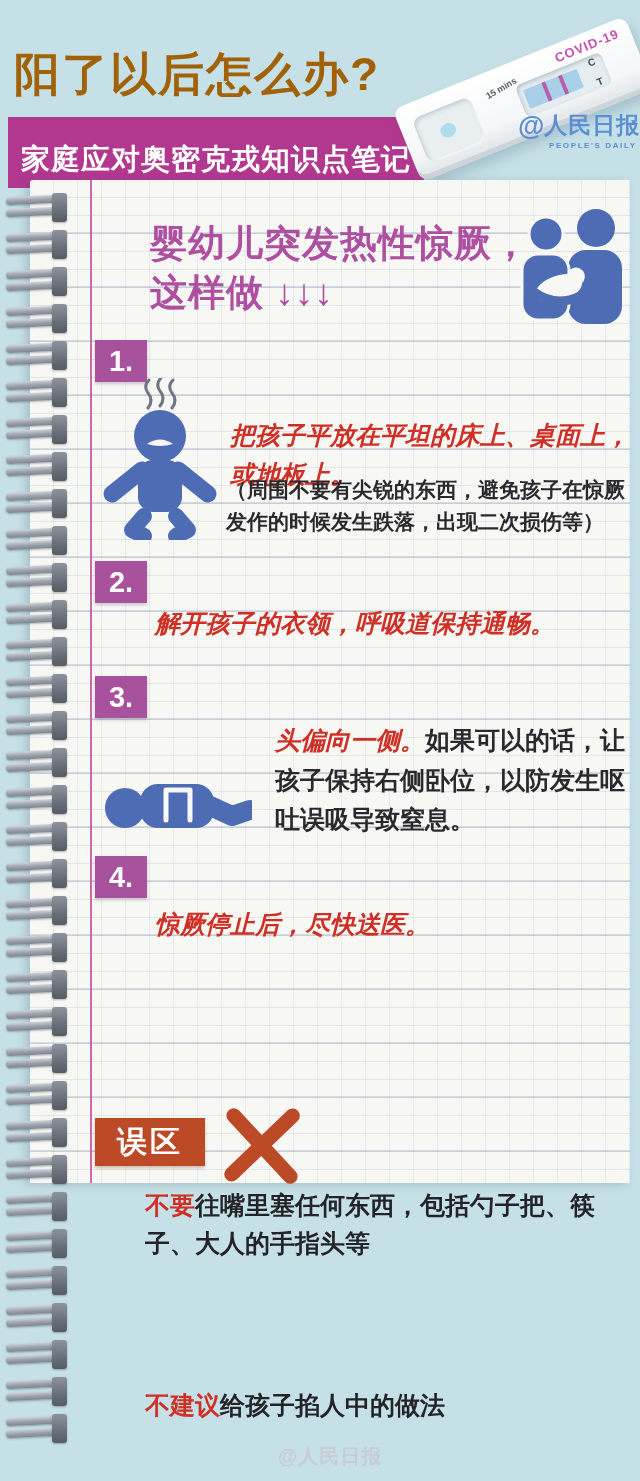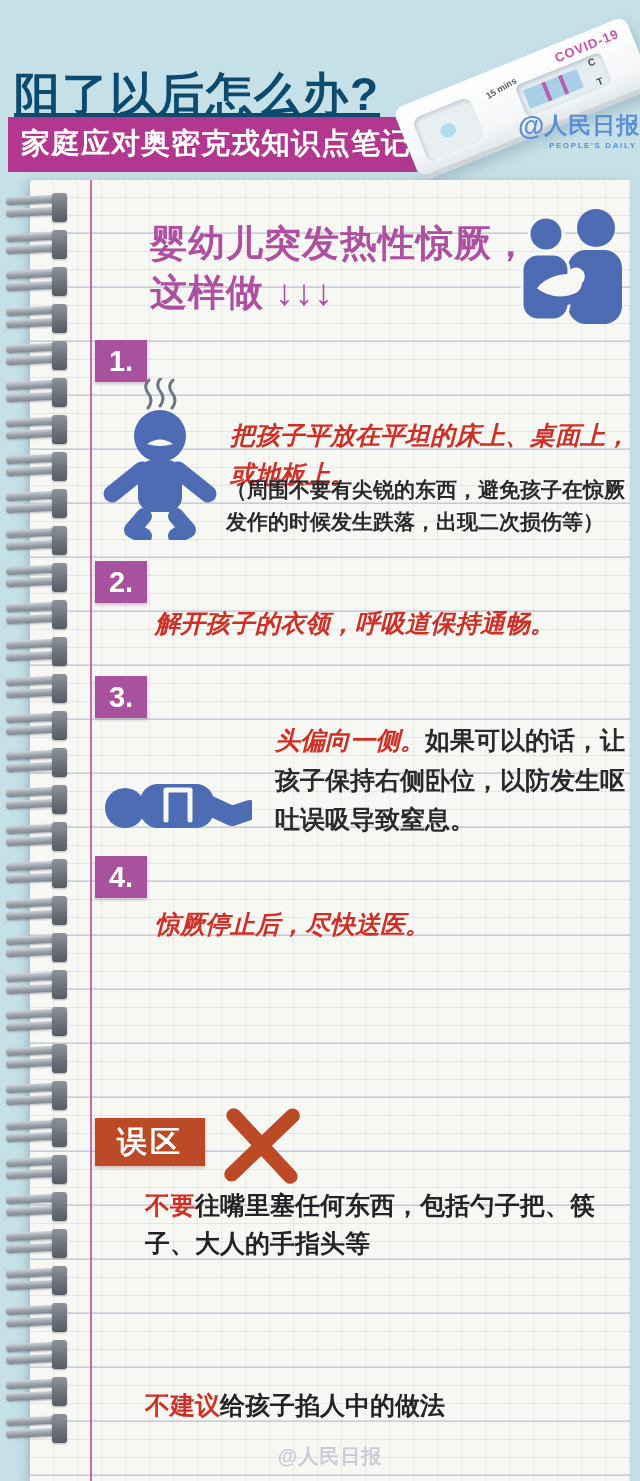--- a/index.html
+++ b/index.html
@@ -5,30 +5,29 @@
   html,body{margin:0;padding:0;}
   body{
     width:640px;height:1481px;position:relative;overflow:hidden;
     background:#c6e0e7;
     font-family:"Liberation Sans","DejaVu Sans",sans-serif;
   }
   .stage{position:absolute;inset:0;width:640px;height:1481px;}
 
   
   .hd-title{
-    position:absolute;left:14px;top:64px;
-    font-size:46px;font-weight:800;color:#0c4a6e;letter-spacing:2px;
+    position:absolute;left:14px;top:44px;
+    font-size:46px;font-weight:800;color:#a16207;letter-spacing:2px;
     white-space:nowrap;
-    text-decoration:underline;
   }
   .hd-subtitle{
     position:absolute;left:8px;top:117px;
     background:#b2378e;color:#ffffff;
     font-size:29px;font-weight:800;letter-spacing:1px;
-    padding:7px 13px 8px 13px;white-space:nowrap;
+    padding:23px 13px 8px 13px;white-space:nowrap;
   }
 
   
   .kit{
     position:absolute;left:398px;top:60px;width:250px;height:78px;
     transform:rotate(-22deg);transform-origin:center;
     background:linear-gradient(180deg,#ffffff 0%,#f4f6f7 70%,#dfe4e7 100%);
     border-radius:10px;
     box-shadow:3px 8px 12px rgba(90,120,140,.28), inset 0 -5px 0 rgba(190,200,206,.6);
   }
@@ -66,21 +65,21 @@
   .kit-window .t{bottom:1px;}
 
   
   .logo{position:absolute;left:518px;top:110px;color:#5b8fd3;white-space:nowrap;}
   .logo .logo-at{font-size:27px;font-weight:800;vertical-align:-2px;}
   .logo .logo-cn{font-size:23px;font-weight:800;letter-spacing:1px;}
   .logo .logo-en{font-size:8px;letter-spacing:1.6px;margin:-1px 0 0 31px;font-weight:700;}
 
   
   .page{
-    position:absolute;left:30px;top:180px;width:600px;height:1301px;
+    position:absolute;left:30px;top:180px;width:600px;height:1003px;
     background-color:#f7f8f4;
     background-image:
       repeating-linear-gradient(to bottom, transparent 0 52px, rgba(105,122,160,.22) 52px 54px),
       repeating-linear-gradient(to bottom, transparent 0 17px, rgba(125,140,175,.16) 17px 18px),
       repeating-linear-gradient(to right, transparent 0 23px, rgba(125,140,175,.13) 23px 24px);
     border-radius:3px 0 0 0;
     box-shadow:-4px 2px 8px rgba(70,100,120,.25);
   }
   .margin-line{position:absolute;left:60px;top:0;bottom:0;width:2px;background:#c2519e;opacity:.85;}
 

